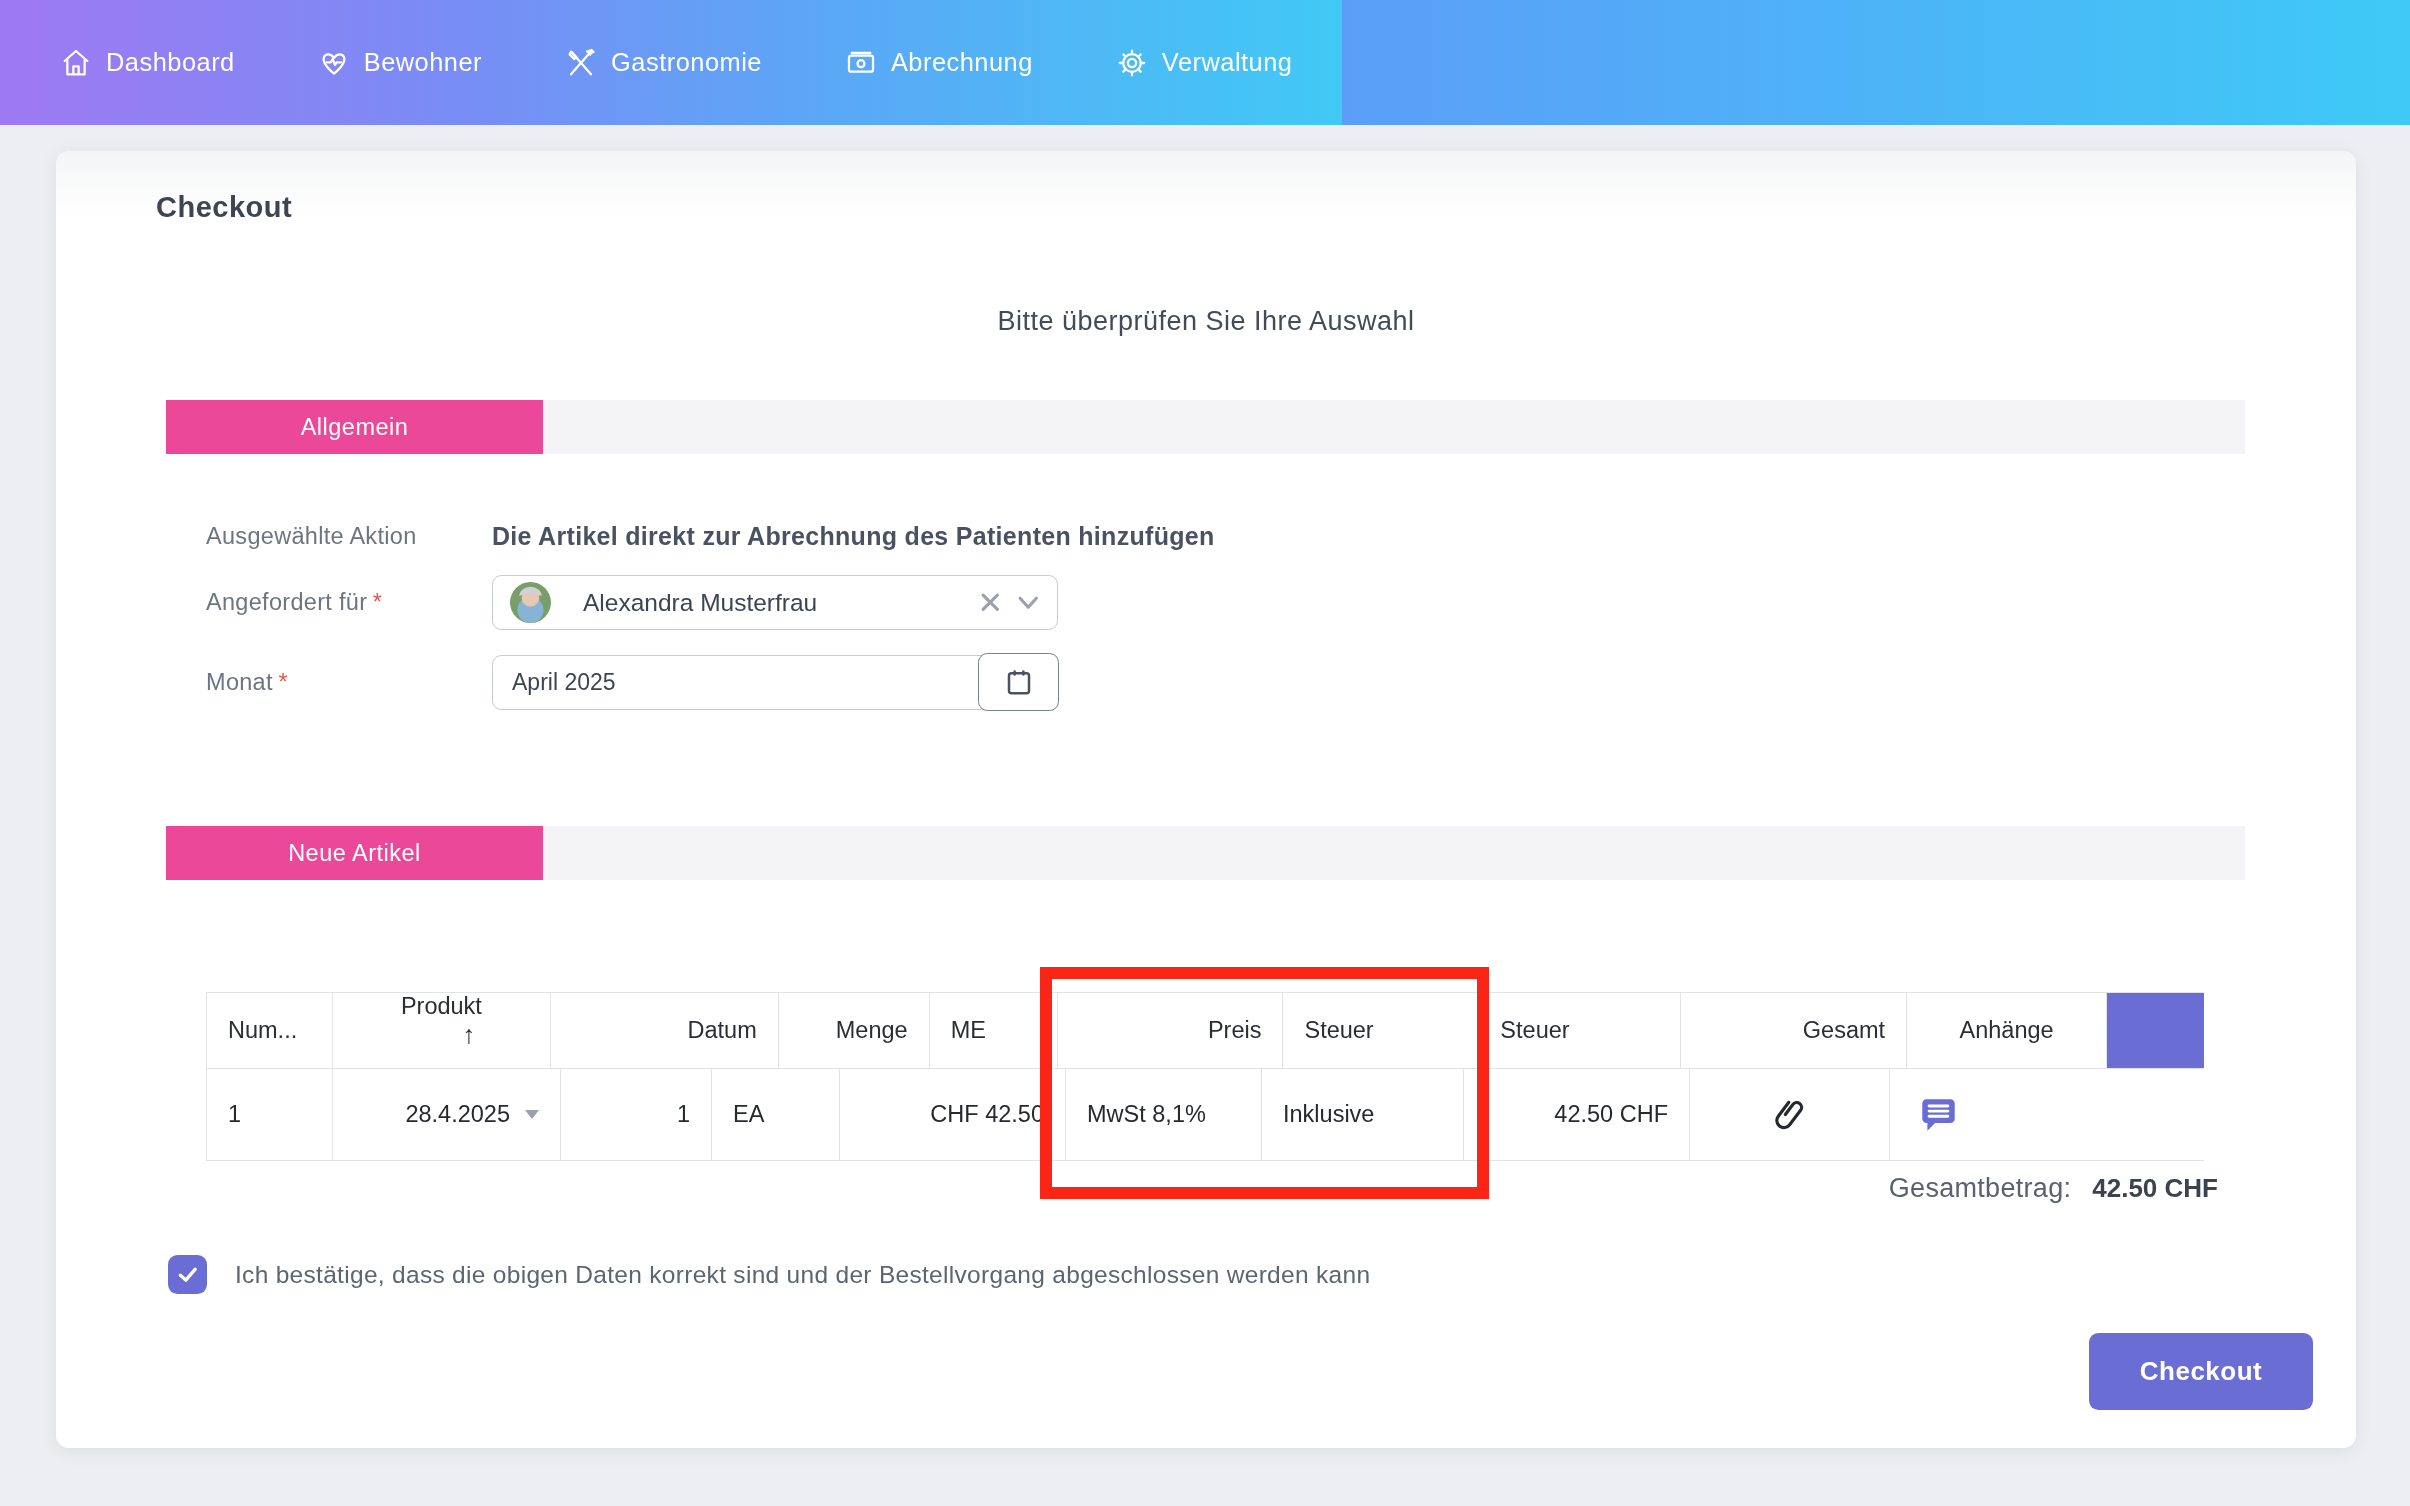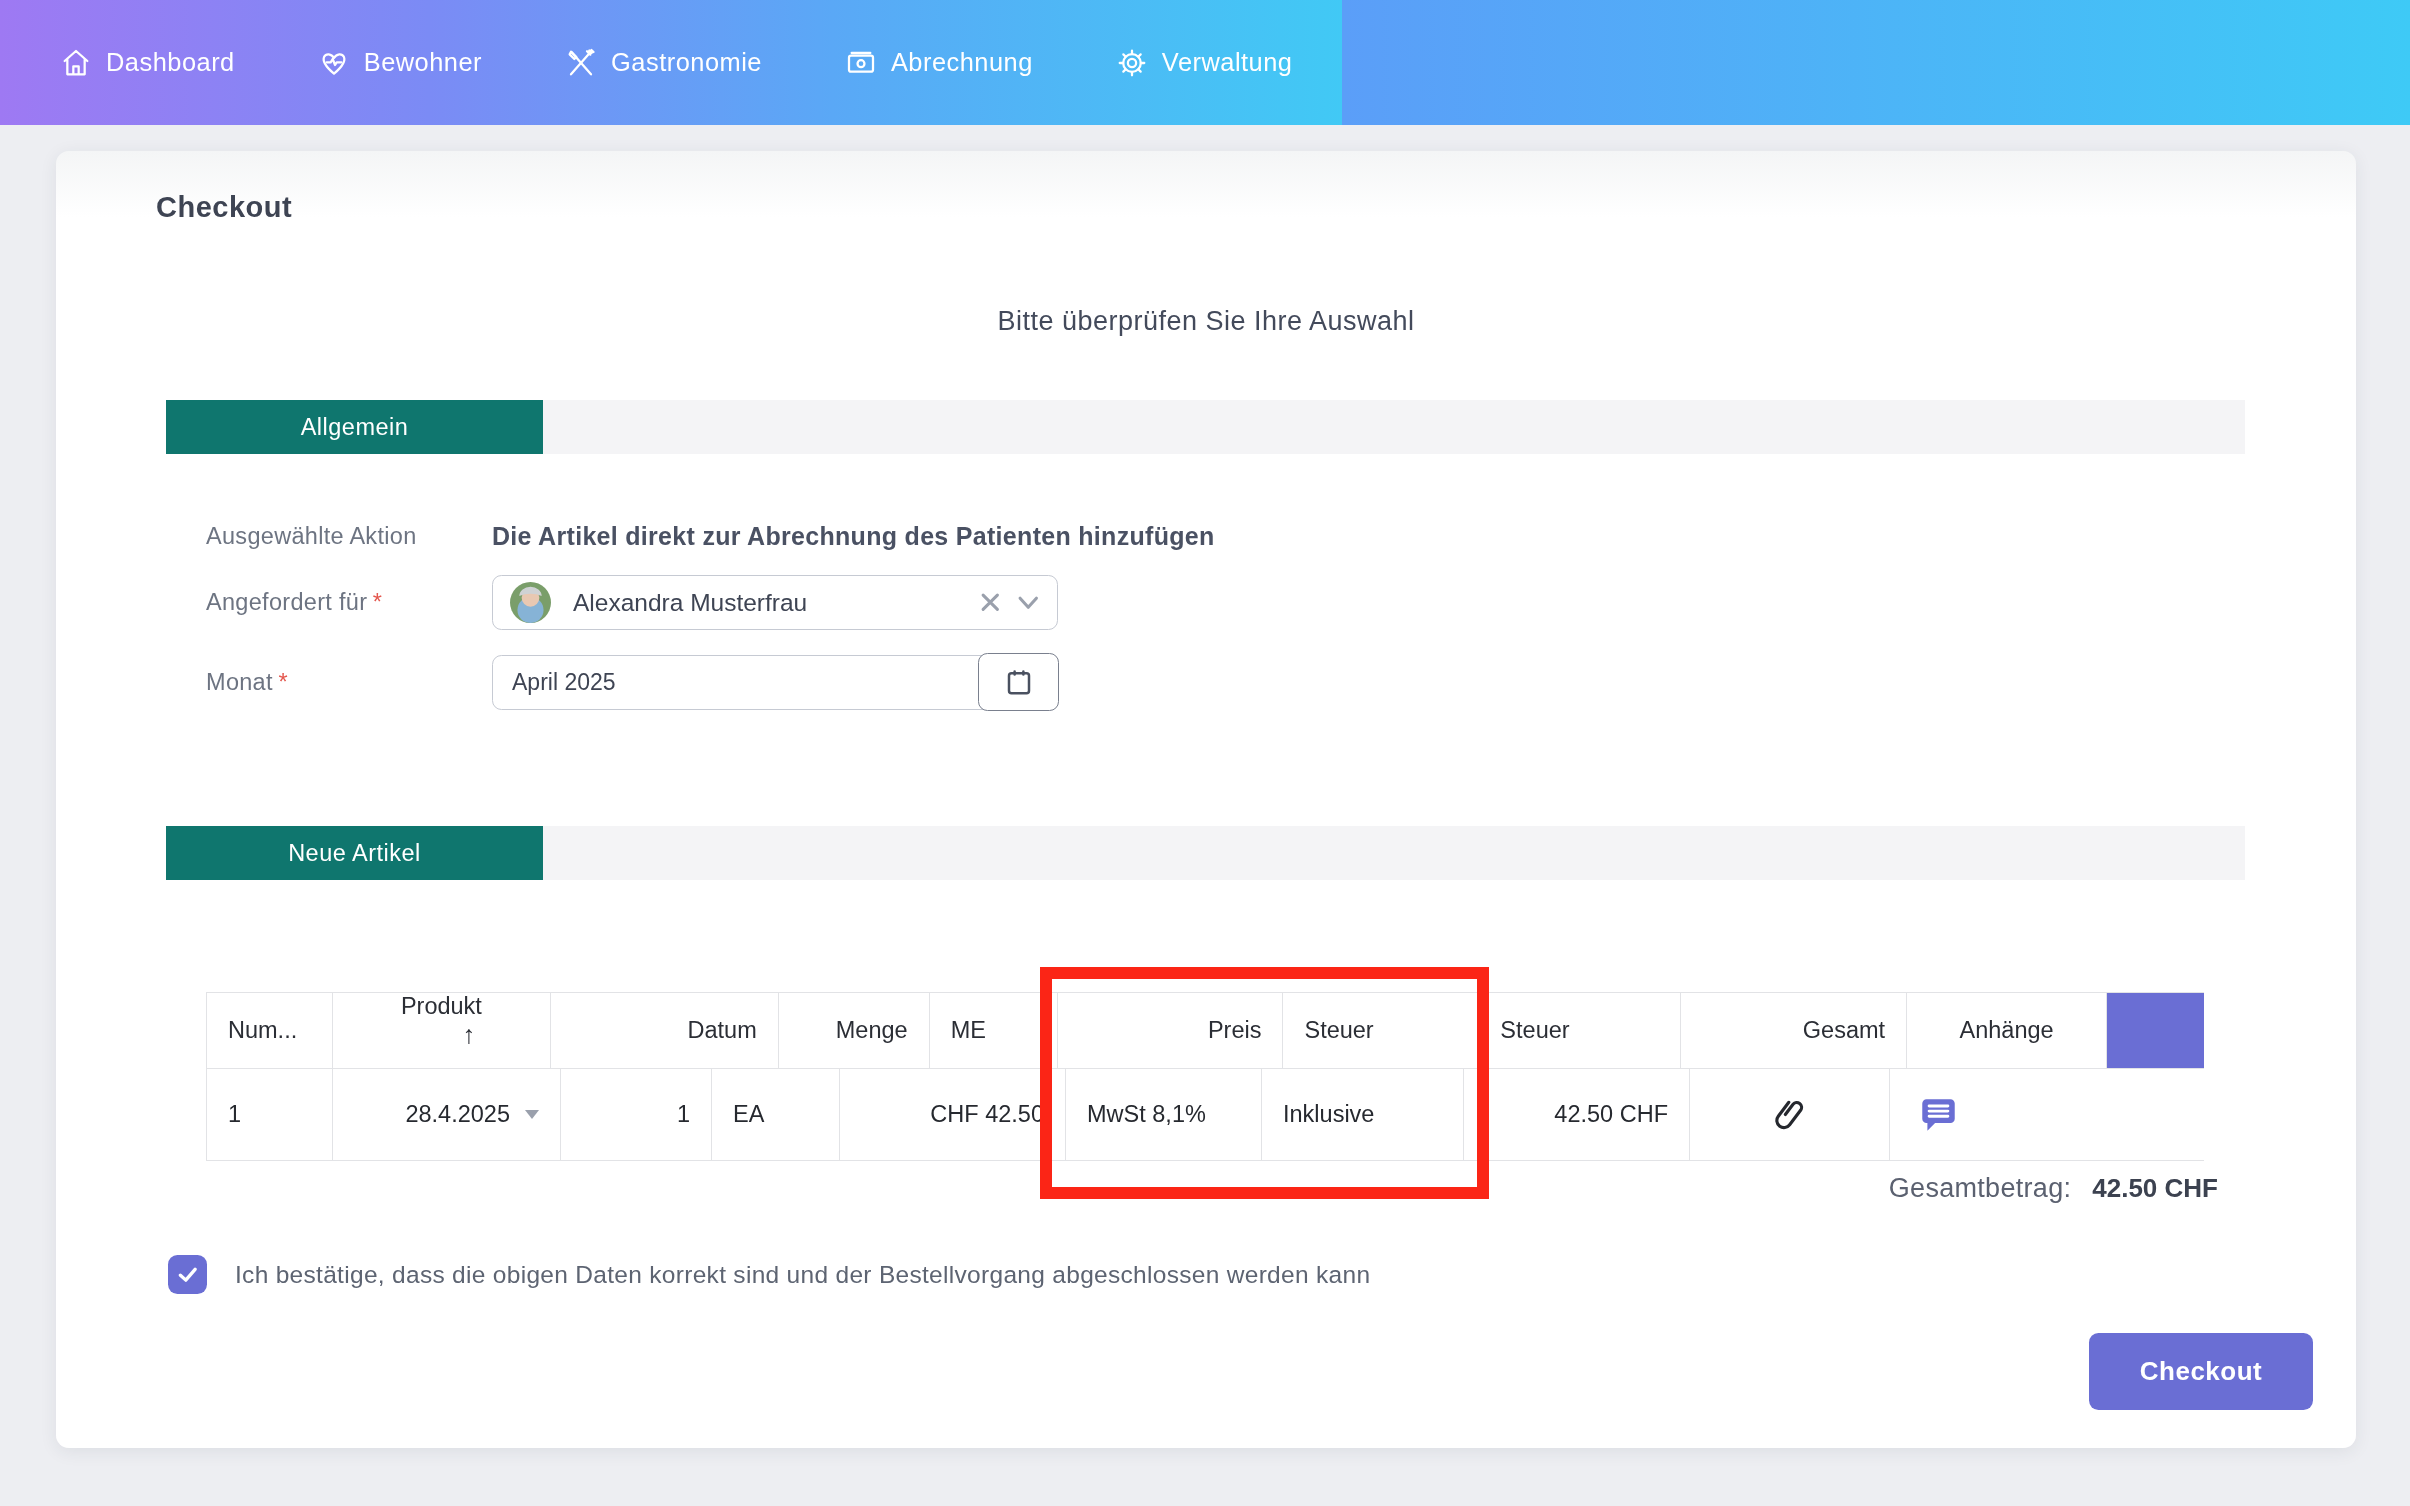--- a/index.html
+++ b/index.html
@@ -21,32 +21,32 @@
   
   .card { position:absolute; left:56px; top:151px; width:2300px; height:1297px; background:#ffffff;
     background:linear-gradient(180deg,#f4f5f6 0px,#ffffff 66px);
     border-radius:13px; box-shadow:0 3.8px 17px rgba(40,45,60,.08); }
 
   .page-title { position:absolute; left:100px; top:40px; font-size:29px; font-weight:600; color:#3e4453; letter-spacing:0.5px; }
   .subtitle { position:absolute; left:0; top:155px; width:2300px; text-align:center; font-size:27px; color:#434a5b; letter-spacing:0.5px; }
 
   .tabstrip { position:absolute; left:110px; width:2079px; height:54px; background:#f4f4f6; }
   .tabstrip.first { top:249px; } .tabstrip.second { top:675px; }
-  .tab-active { width:377px; height:54px; background:#0f766e; color:#ffffff; font-size:23.5px;
+  .tab-active { width:377px; height:54px; background:#ec4899; color:#ffffff; font-size:23.5px;
     display:flex; align-items:center; justify-content:center; letter-spacing:0.5px; cursor:pointer; }
 
   
   .form-label { position:absolute; left:150px; font-size:23.5px; color:#6d7482; letter-spacing:0.3px; white-space:nowrap; }
   .required { color:#e4584f; margin-left:5.6px; }
   .action-value { position:absolute; left:436px; font-size:25px; font-weight:700; color:#4a5163; letter-spacing:0.3px; white-space:nowrap; }
 
   .select-box { position:absolute; left:436px; top:424px; width:566px; height:55px; background:#fff;
     border:1.9px solid #c6cad3; border-radius:9.4px; display:flex; align-items:center; padding:0 17px; cursor:pointer; }
   .avatar { width:41px; height:41px; border-radius:50%; overflow:hidden; flex:0 0 41px; }
-  .select-value { font-size:24.5px; color:#3e4453; margin-left:22px; flex:1 1 auto; white-space:nowrap; }
+  .select-value { font-size:24.5px; color:#3e4453; margin-left:32px; flex:1 1 auto; white-space:nowrap; }
   .select-icons { display:flex; align-items:center; gap:13px; }
   .select-icons svg { width:24.5px; height:24.5px; stroke:#9aa0ac; fill:none; stroke-width:3; stroke-linecap:round; stroke-linejoin:round; }
 
   .month-box { position:absolute; left:436px; top:504px; width:566px; height:55px; background:#fff;
     border:1.9px solid #c6cad3; border-radius:9.4px; display:flex; align-items:center; padding:0 19px; }
   .month-value { font-size:23px; color:#3e4453; }
   .calendar-btn { position:absolute; left:922px; top:502px; width:81px; height:58px; background:#fff;
     border:1.9px solid #7a808e; border-radius:9.4px; display:flex; align-items:center; justify-content:center; cursor:pointer; }
   .calendar-btn svg { width:30px; height:30px; stroke:#4a5160; fill:none; stroke-width:2; stroke-linecap:round; stroke-linejoin:round; }
 

